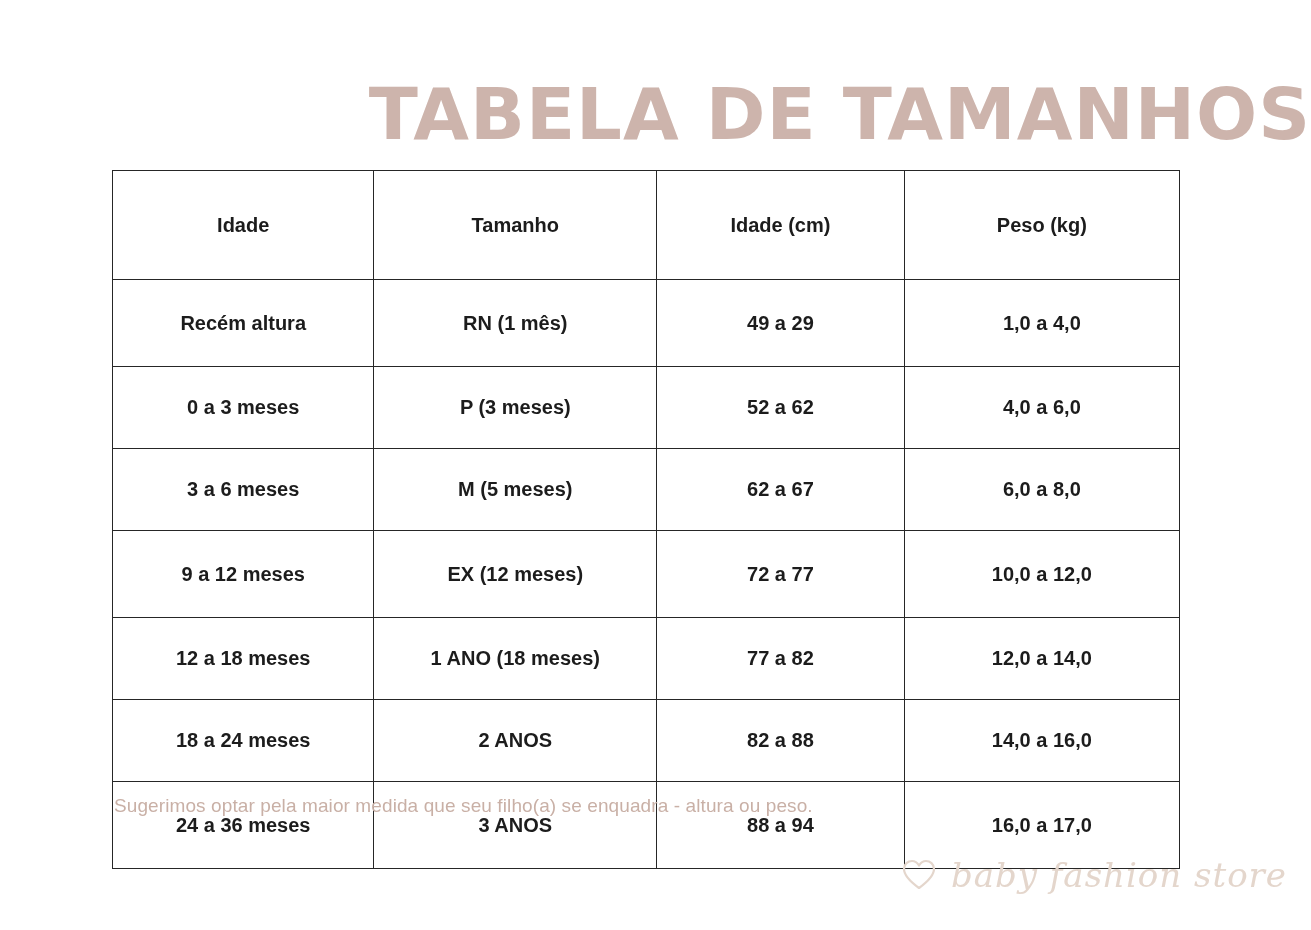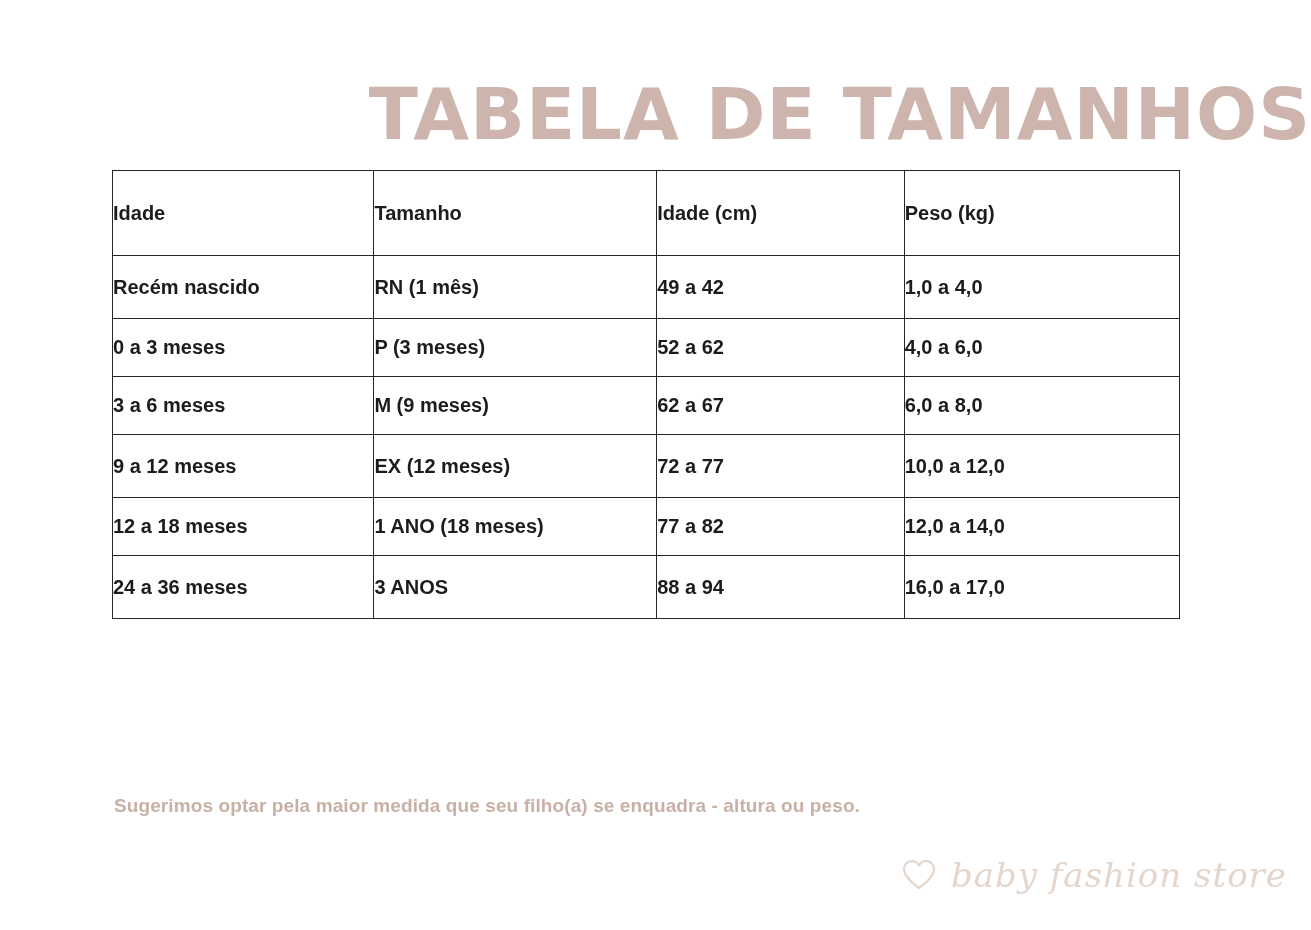--- a/index.html
+++ b/index.html
@@ -41,25 +41,25 @@
   }
   table.size-table {
     border-collapse: collapse;
     width: 100%;
     table-layout: fixed;
     color: #1c1c1c;
   }
   table.size-table th,
   table.size-table td {
     border: 1px solid #262626;
-    text-align: left;
+    text-align: center;
     font-weight: bold;
     font-size: 20px;
     font-family: "Liberation Sans", sans-serif;
-    padding: 0;
+    padding: 12px;
   }
   table.size-table th {
     height: 84px;
     font-size: 20px;
   }
   table.size-table tr.head-row th {
     border-top: 1.5px solid #262626;
   }
   table.size-table td {
     height: 57px;
@@ -70,21 +70,21 @@
   col.c1 { width: 24.5%; }
   col.c2 { width: 26.5%; }
   col.c3 { width: 23.2%; }
   col.c4 { width: 25.8%; }
 
   .note {
     position: absolute;
     left: 114px;
     top: 795px;
     font-size: 19px;
-    font-weight: bold;
+    font-weight: normal;
     color: #c9b0a6;
     font-family: "Liberation Sans", sans-serif;
     letter-spacing: 0.1px;
   }
   .brand {
     position: absolute;
     right: 24px;
     top: 855px;
     display: flex;
     align-items: flex-start;
@@ -122,48 +122,54 @@
       <thead>
         <tr class="head-row">
           <th>Idade</th>
           <th>Tamanho</th>
           <th>Idade (cm)</th>
           <th>Peso (kg)</th>
         </tr>
       </thead>
       <tbody>
         <tr class="tall">
-          <td>Recém nascido</td>
+          <td>Recém altura</td>
           <td>RN (1 mês)</td>
-          <td>49 a 42</td>
+          <td>49 a 29</td>
           <td>1,0 a 4,0</td>
         </tr>
         <tr>
           <td>0 a 3 meses</td>
           <td>P  (3  meses)</td>
           <td>52 a 62</td>
           <td>4,0 a 6,0</td>
         </tr>
         <tr>
           <td>3 a 6 meses</td>
-          <td>M (9 meses)</td>
+          <td>M (5 meses)</td>
           <td>62 a 67</td>
           <td>6,0 a 8,0</td>
         </tr>
         <tr class="tall">
           <td>9 a 12 meses</td>
           <td>EX (12 meses)</td>
           <td>72 a 77</td>
           <td>10,0 a 12,0</td>
         </tr>
         <tr>
           <td>12 a 18 meses</td>
           <td>1 ANO (18 meses)</td>
           <td>77 a 82</td>
           <td>12,0 a 14,0</td>
+        </tr>
+        <tr>
+          <td>18 a 24 meses</td>
+          <td>2 ANOS</td>
+          <td>82 a 88</td>
+          <td>14,0 a 16,0</td>
         </tr>
         <tr class="tall">
           <td>24 a 36 meses</td>
           <td>3 ANOS</td>
           <td>88 a 94</td>
           <td>16,0 a 17,0</td>
         </tr>
       </tbody>
     </table>
   </div>

